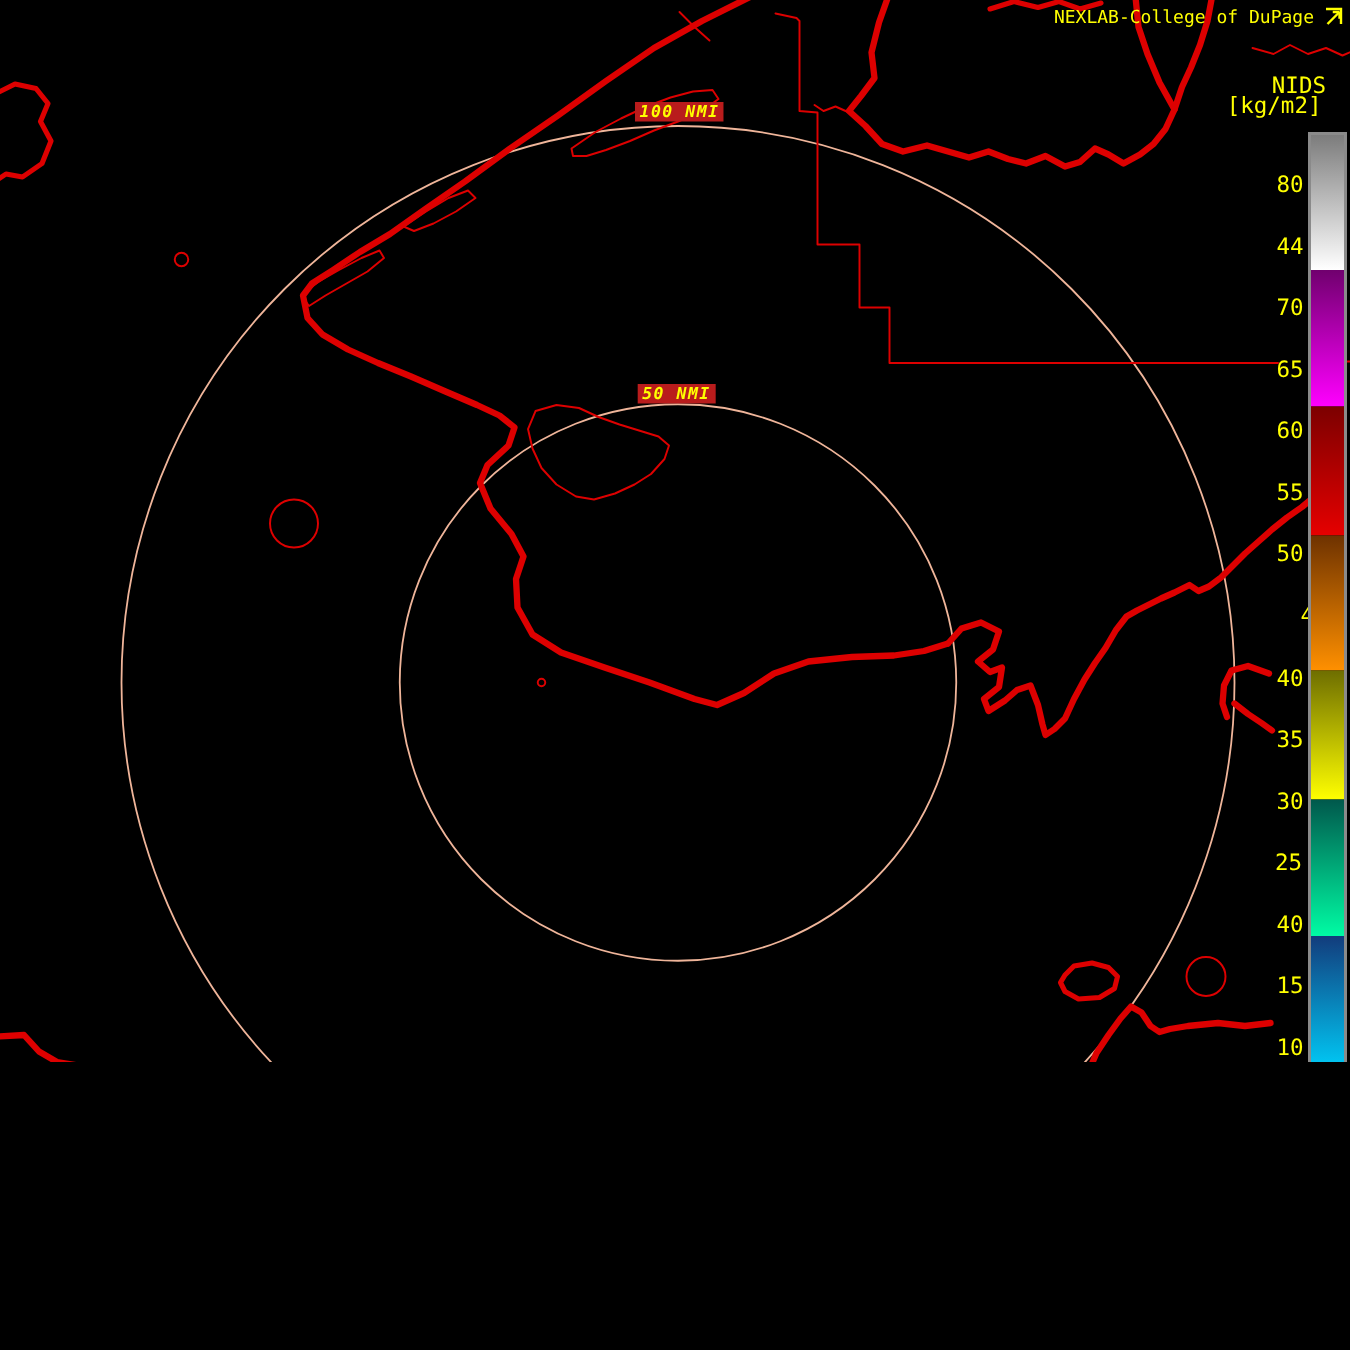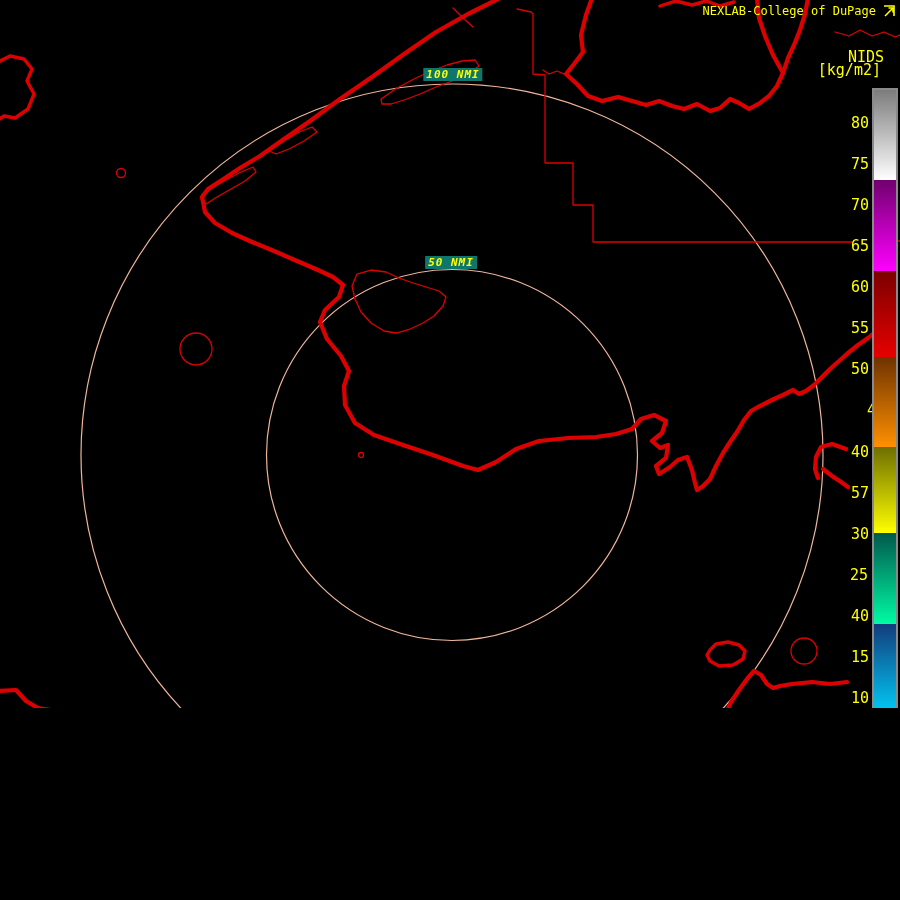--- a/index.html
+++ b/index.html
@@ -10,21 +10,21 @@
   .thick{fill:none;stroke:var(--map-red);stroke-width:4.2;stroke-linecap:round;stroke-linejoin:round;}
   .thick2{fill:none;stroke:var(--map-red);stroke-width:3.4;stroke-linecap:round;stroke-linejoin:round;}
   .thin{fill:none;stroke:var(--map-red);stroke-width:1.3;stroke-linecap:round;stroke-linejoin:round;}
   .hdr{position:absolute;top:4px;right:4px;display:flex;align-items:center;gap:6px;
        color:var(--yellow);font-size:12px;line-height:14px;white-space:nowrap;}
   .nids{position:absolute;top:50px;right:16px;color:var(--yellow);font-size:15px;line-height:15px;}
   .units{position:absolute;top:63px;right:19px;color:var(--yellow);font-size:15px;line-height:15px;margin-left:32px;}
   .cbar{position:absolute;left:872px;top:88px;width:22px;height:708px;border:2px solid #8a8a8a;z-index:5;}
   .cbar-seg{width:100%;}
   .tick{position:absolute;color:var(--yellow);font-size:15px;line-height:16px;text-align:right;width:30px;}
-  .ringlabel{position:absolute;transform:translateX(-50%);color:var(--yellow);background:#0f766e;
+  .ringlabel{position:absolute;transform:translateX(-50%);color:var(--yellow);background:#b91c1c;
        font-size:11px;line-height:13px;font-weight:bold;font-style:italic;letter-spacing:1px;
        padding:0 3px;white-space:nowrap;z-index:3;}
   .status{position:absolute;top:875px;left:152px;color:var(--white);font-size:15px;line-height:16px;
        letter-spacing:0.4px;white-space:nowrap;}
   .artifact{position:absolute;top:897px;left:158px;width:700px;height:2px;
        background:repeating-linear-gradient(90deg,var(--white) 0 7px,transparent 7px 11px);}
 </style>
 </head>
 <body>
 
@@ -85,29 +85,29 @@
       <div class="cbar-seg" style="height: 90.3375px; background: linear-gradient(rgb(112, 0, 110), rgb(255, 0, 255));"></div>
       <div class="cbar-seg" style="height: 86.2313px; background: linear-gradient(rgb(124, 0, 0), rgb(230, 0, 0));"></div>
       <div class="cbar-seg" style="height: 90.3375px; background: linear-gradient(rgb(110, 50, 0), rgb(255, 144, 0));"></div>
       <div class="cbar-seg" style="height: 86.2313px; background: linear-gradient(rgb(110, 110, 0), rgb(255, 255, 0));"></div>
       <div class="cbar-seg" style="height: 90.3375px; background: linear-gradient(rgb(0, 88, 76), rgb(0, 252, 164));"></div>
       <div class="cbar-seg" style="height: 90.3375px; background: linear-gradient(rgb(18, 60, 124), rgb(0, 204, 248));"></div>
       <div class="cbar-seg" style="height: 83.7675px; background: linear-gradient(rgb(0, 0, 0), rgb(0, 0, 0));"></div>
     </div>
   <div id="ticks">
       <div class="tick" style="right: 31px; top: 115px;">80</div>
-      <div class="tick" style="right: 31px; top: 156.062px;">75</div>
+      <div class="tick" style="right: 31px; top: 156.062px;">44</div>
       <div class="tick" style="right: 31px; top: 197.125px;">70</div>
       <div class="tick" style="right: 31px; top: 238.188px;">65</div>
       <div class="tick" style="right: 31px; top: 279.25px;">60</div>
       <div class="tick" style="right: 31px; top: 320.312px;">55</div>
       <div class="tick" style="right: 31px; top: 361.375px;">50</div>
       <div class="tick" style="right: 15px; top: 402.438px;">45</div>
       <div class="tick" style="right: 31px; top: 443.5px;">40</div>
-      <div class="tick" style="right: 31px; top: 484.562px;">57</div>
+      <div class="tick" style="right: 31px; top: 484.562px;">35</div>
       <div class="tick" style="right: 31px; top: 525.625px;">30</div>
       <div class="tick" style="right: 32px; top: 566.688px;">25</div>
       <div class="tick" style="right: 31px; top: 607.75px;">40</div>
       <div class="tick" style="right: 31px; top: 648.812px;">15</div>
       <div class="tick" style="right: 31px; top: 689.875px;">10</div>
       <div class="tick" style="right: 31px; top: 730.938px;">5</div>
       <div class="tick" style="right: 31px; top: 772px;">0</div>
     </div>
 
   <div class="ringlabel" style="left:453px;top:68px;">100 NMI</div>

